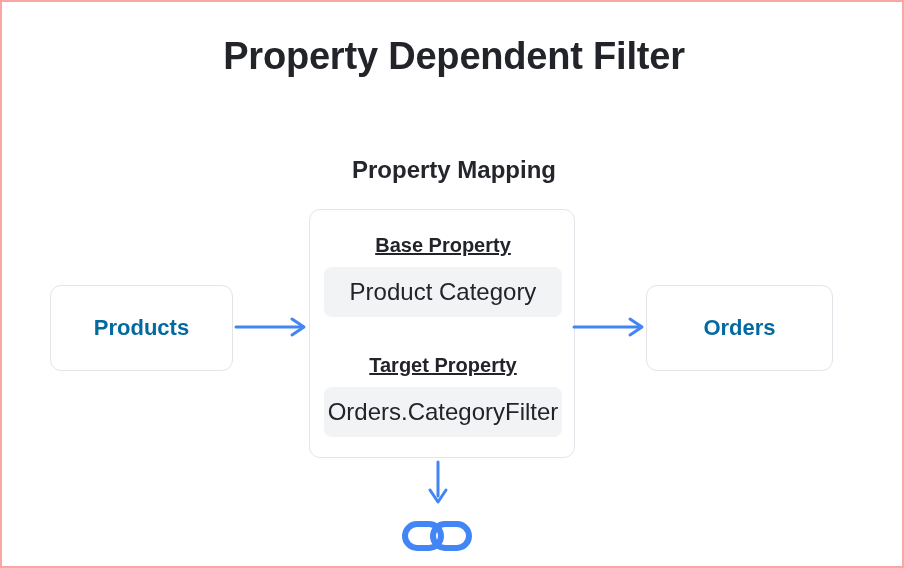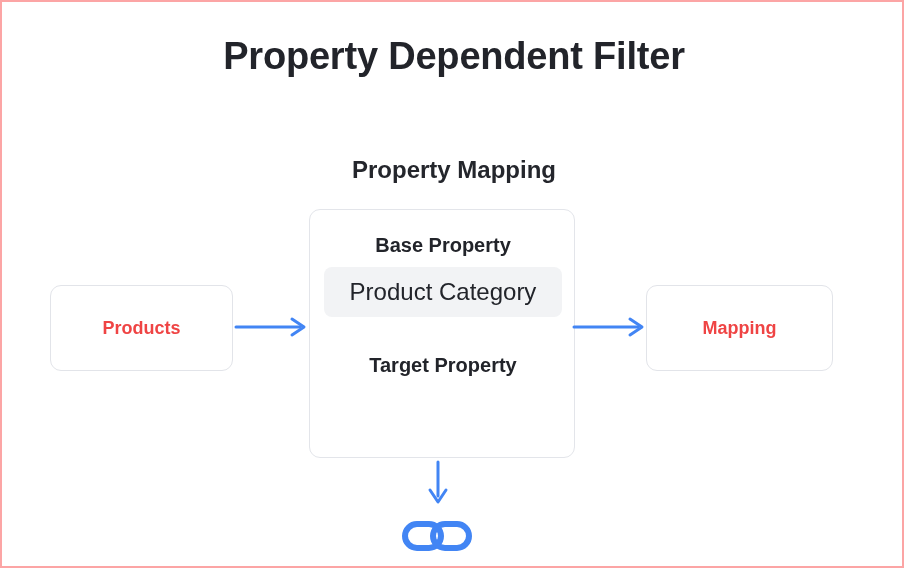--- a/index.html
+++ b/index.html
@@ -52,23 +52,23 @@
   
   .entity-box {
     position: absolute;
     box-sizing: border-box;
     background: #ffffff;
     border: 1px solid #e2e4e9;
     border-radius: 11px;
     display: flex;
     align-items: center;
     justify-content: center;
-    font-size: 18px;
-    font-weight: bold;
-    color: #ef4444;
+    font-size: 22px;
+    font-weight: bold;
+    color: #0369a1;
   }
   #box-products {
     left: 48px;
     top: 283px;
     width: 183px;
     height: 86px;
   }
   #box-orders {
     left: 644px;
     top: 283px;
@@ -90,20 +90,21 @@
   }
   .prop-label {
     position: absolute;
     left: 0;
     width: 266px;
     text-align: center;
     font-size: 20px;
     font-weight: bold;
     color: #22242a;
     line-height: 26px;
+    text-decoration: underline;
   }
   #label-base   { top: 22px; }
   #label-target { top: 142px; }
 
   .prop-chip {
     position: absolute;
     left: 14px;
     width: 238px;
     height: 50px;
     box-sizing: border-box;
@@ -170,32 +171,35 @@
   <div id="mapping-card">
 
     <div class="prop-label" id="label-base">Base Property</div>
 
     <div class="prop-chip" id="chip-base">
       <span>Product Category</span>
     </div>
 
     <div class="prop-label" id="label-target">Target Property</div>
 
+    <div class="prop-chip" id="chip-target">
+      <span>Orders.CategoryFilter</span>
+    </div>
 
   </div>
 
   <div class="arrow-h" id="arrow-right">
     <svg width="80" height="26" viewBox="0 0 80 26" aria-hidden="true">
       <line x1="2" y1="13" x2="66" y2="13" stroke="#4285f4" stroke-width="3" stroke-linecap="round"></line>
       <polyline points="58,5 70,13 58,21" fill="none" stroke="#4285f4" stroke-width="3" stroke-linecap="round" stroke-linejoin="round"></polyline>
     </svg>
   </div>
 
   <div class="entity-box" id="box-orders">
-    <span>Mapping</span>
+    <span>Orders</span>
   </div>
 
   <div id="arrow-down">
     <svg width="30" height="48" viewBox="0 0 30 48" aria-hidden="true">
       <line x1="15" y1="2" x2="15" y2="36" stroke="#4285f4" stroke-width="3" stroke-linecap="round"></line>
       <polyline points="7,30 15,42 23,30" fill="none" stroke="#4285f4" stroke-width="3" stroke-linecap="round" stroke-linejoin="round"></polyline>
     </svg>
   </div>
 
   <div id="link-icon">

